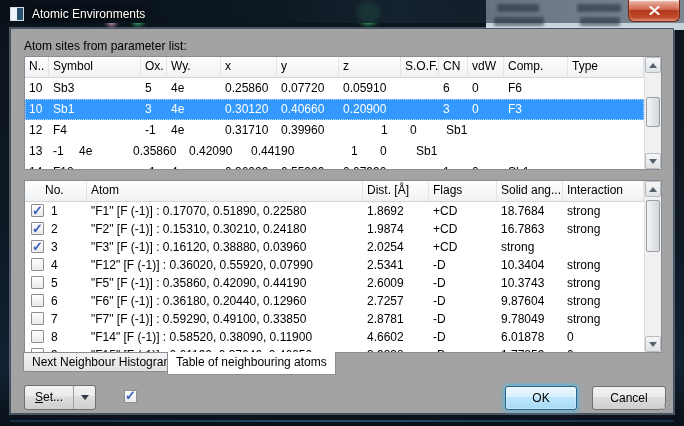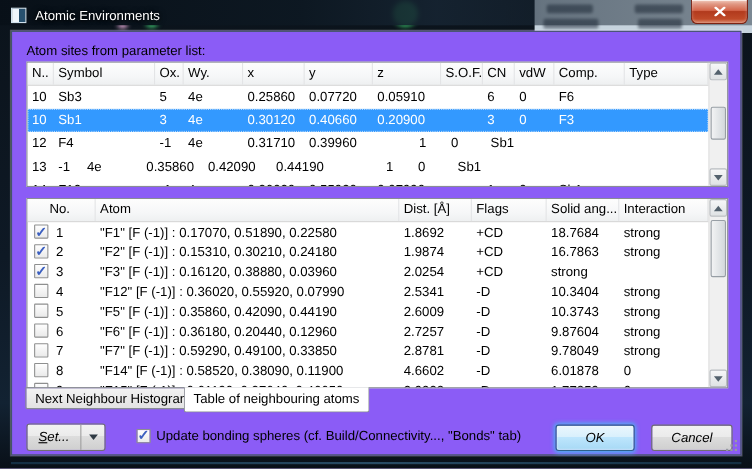--- a/index.html
+++ b/index.html
@@ -23,21 +23,21 @@
     background:linear-gradient(90deg,#eef6fb 0 6px,#27506e 6px);box-sizing:border-box;}
   .title-text{position:absolute;left:32px;top:0;line-height:28px;color:#ffffff;text-shadow:0 1px 3px #000,0 0 6px rgba(0,0,0,.8);}
   .close-btn{position:absolute;left:628px;top:0;width:52px;height:22px;z-index:3;
     border:1px solid #7c2313;border-top:none;border-radius:0 0 6px 6px;box-sizing:border-box;
     background:linear-gradient(180deg,#f0c6b6 0%,#e09783 18%,#d4664b 45%,#b23a1d 50%,#bf4a28 82%,#d8856a 100%);
     box-shadow:inset 0 1px 0 rgba(255,255,255,.65),inset 0 0 3px rgba(255,255,255,.35);
     display:flex;align-items:center;justify-content:center;cursor:default;}
   .frame-accent{position:absolute;left:10px;right:10px;bottom:4px;height:2px;z-index:1;
     background:linear-gradient(90deg,#16344a,#2e5672 50%,#16344a);opacity:.85;}
   
-  .client{position:absolute;left:10px;top:28px;width:664px;height:386px;background:#8b5cf6;
+  .client{position:absolute;left:10px;top:28px;width:664px;height:386px;background:#a3a3a3;
     border:1px solid #44556a;box-sizing:border-box;z-index:4;
     box-shadow:0 0 0 1px rgba(255,255,255,.28);}
   .sites-label{position:absolute;left:13px;top:10px;}
   
   .tbl{position:absolute;background:#fff;border:1px solid #898c95;overflow:hidden;box-sizing:content-box;}
   .tbl1{left:13px;top:27px;width:636px;height:112px;}
   .tbl2{left:13px;top:151px;width:636px;height:171px;}
   .thead{display:flex;height:21px;background:linear-gradient(180deg,#fdfdfd,#f6f7f8 60%,#eef0f1);
     border-bottom:1px solid #d5d5d5;box-sizing:border-box;}
   .hcell{flex:none;box-sizing:border-box;padding:0 4px;line-height:19px;border-right:1px solid #e3e4e6;
@@ -73,21 +73,21 @@
   .tbl2 .sb-thumb{top:19px;height:52px;}
   
   .tab{position:absolute;box-sizing:border-box;border:1px solid #898c95;padding:0 8px;white-space:nowrap;}
   .tab-inactive{left:12px;top:323px;height:20px;line-height:18px;border-radius:0 0 2px 2px;
     background:linear-gradient(180deg,#f3f3f3,#e2e2e2);}
   .tab-active{left:156px;top:323px;height:23px;line-height:20px;border-top:none;border-radius:0 0 2px 2px;
     background:#ffffff;z-index:2;}
   
   .btn{position:absolute;box-sizing:border-box;border:1px solid #707070;border-radius:3px;
     background:linear-gradient(180deg,#f2f2f2,#ebebeb 45%,#dddddd 46%,#cfcfcf);
-    text-align:center;line-height:22px;cursor:default;font-style:italic;}
+    text-align:center;line-height:22px;cursor:default;}
   .set-btn{left:13px;top:356px;width:72px;height:25px;display:flex;text-align:left;}
   .set-main{display:block;flex:1;text-align:center;line-height:23px;}
   .set-main::first-letter{text-decoration:underline;}
   .set-arrow{width:21px;border-left:1px solid #9f9f9f;display:flex;align-items:center;justify-content:center;}
   .tri-sm-down{width:0;height:0;border-left:4px solid transparent;border-right:4px solid transparent;border-top:5px solid #2f3a44;}
   .footer-cb{position:absolute;left:113px;top:361px;}
   .footer-cb-label{position:absolute;left:131px;top:357px;line-height:21px;}
   .ok-btn{left:494px;top:357px;width:72px;height:24px;border:1px solid #2c628b;
     background:linear-gradient(180deg,#eaf6fd,#d9f0fc 45%,#bee6fd 46%,#a7d9f5);
     box-shadow:0 0 4px 1px rgba(65,190,240,.85),inset 0 0 2px #fff;}
@@ -343,17 +343,16 @@
   <div class="tab tab-inactive">Next Neighbour Histogram</div>
   <div class="tab tab-active">Table of neighbouring atoms</div>
 
   <div class="btn set-btn">
     <span class="set-main">Set...</span>
     <span class="set-arrow">
         <span class="tri-sm-down"></span>
       </span>
   </div>
   <span class="cb checked footer-cb"></span>
-  <span class="footer-cb-label">Update bonding spheres (cf. Build/Connectivity..., "Bonds" tab)</span>
   <div class="btn ok-btn">OK</div>
   <div class="btn cancel-btn">Cancel</div>
   <div class="grip"></div>
 </div>
 
 </body></html>

